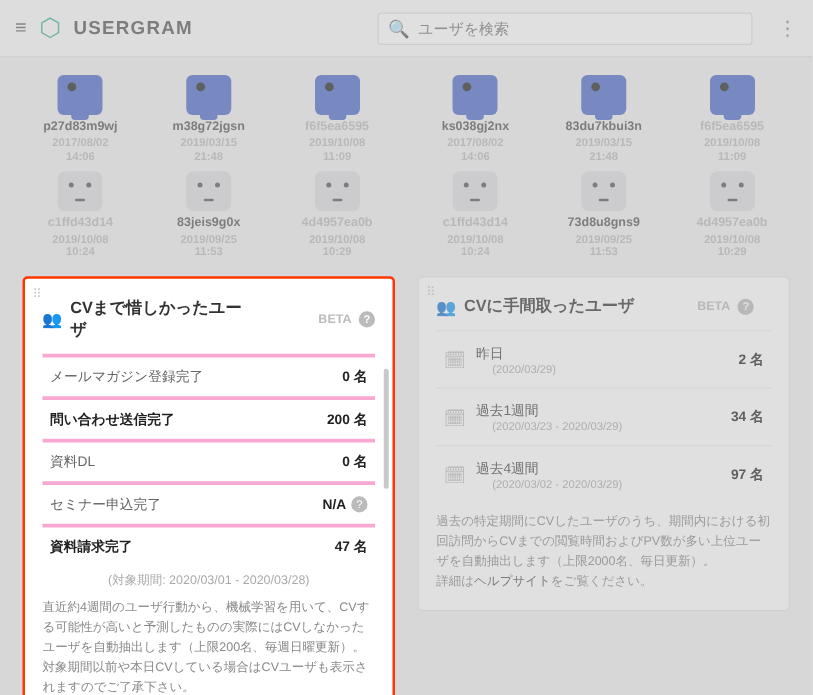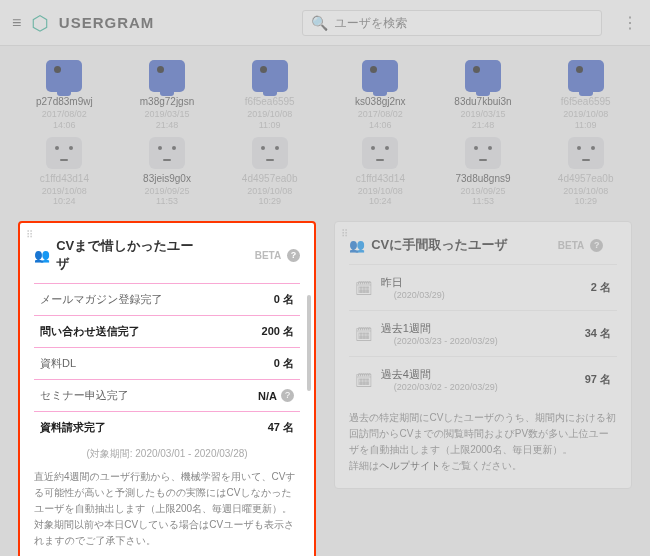--- a/index.html
+++ b/index.html
@@ -13,39 +13,39 @@
   .search-wrap input { border: none; outline: none; flex: 1; font-size: 12px; background: transparent; }
   .search-icon { color: #777; margin-right: 6px; font-size: 14px; }
   .more-icon { color: #888; font-size: 16px; margin-left: 10px; cursor: pointer; }
 
   .overlay { position: absolute; inset: 0; background: rgba(180,180,180,0.42); pointer-events: none; z-index: 5; }
 
   .main { padding: 14px 18px; display: flex; gap: 18px; }
   .col { flex: 1; display: flex; flex-direction: column; gap: 14px; }
 
   .user-grid { display: grid; grid-template-columns: repeat(3, 1fr); gap: 6px 10px; }
-  .user-card { text-align: center; }
+  .user-card { text-align: center; font-weight: bold; }
   .device-icon { width: 36px; height: 32px; margin: 0 auto 4px; background: #4a6ac8; border-radius: 5px; position: relative; }
   .device-icon::before { content:""; position:absolute; top:6px; left:8px; width:7px; height:7px; background:#222; border-radius:50%; }
   .device-icon::after { content:""; position:absolute; bottom:-4px; left:50%; transform:translateX(-50%); width:14px; height:5px; background:#4a6ac8; border-radius:0 0 3px 3px; }
   .face-icon { width: 36px; height: 32px; margin: 0 auto 4px; background: #dcdde1; border-radius: 6px; position: relative; }
   .face-icon::before { content:""; position:absolute; top:9px; left:9px; width:4px; height:4px; background:#555; border-radius:50%; box-shadow: 14px 0 #555; }
   .face-icon::after { content:""; position:absolute; bottom:8px; left:50%; transform:translateX(-50%); width:8px; height:2px; background:#555; border-radius:1px; }
   .user-name { font-size: 10px; color: #555; white-space: nowrap; overflow: hidden; text-overflow: ellipsis; }
   .user-name.gray { color: #bbb; }
   .user-date { font-size: 9px; color: #bbb; margin-top:2px; line-height:1.2; white-space: pre-line; }
 
   .panel { background: #fff; border: 1px solid #e3e3e3; border-radius: 4px; padding: 14px; position: relative; }
   .panel.highlight { border: 2px solid #ff3600; z-index: 10; }
   .drag-dots { position:absolute; top:6px; left:6px; color:#ccc; font-size:10px; }
   .panel-title { display:flex; align-items:center; gap:6px; font-weight:700; font-size:13px; color:#333; margin-bottom:10px; }
   .beta-tag { font-size:10px; font-weight:700; color:#bbb;padding-left:44px; }
   .help-icon { width:13px; height:13px; border-radius:50%; background:#bbb; color:#fff; font-size:9px; line-height:13px; text-align:center; }
 
-  .stat-row { display:flex; justify-content:space-between; align-items:center; padding:8px 6px; border-top:1px solid #f9a8d4; font-size:11px; color:#666; }
+  .stat-row { display:flex; justify-content:space-between; align-items:center; padding:8px 6px; border-top:3px solid #f9a8d4; font-size:11px; color:#666; }
   .stat-row.active { color:#222; font-weight:600; }
   .stat-val { font-weight:700; color:#222; }
   .period { text-align:center; font-size:10px; color:#aaa; margin-top:4px; }
   .desc { font-size:10px; color:#888; line-height:1.6; margin-top:8px; }
   .desc .link { color:#555; font-weight:400; }
   .scrollbar { position:absolute; right:3px; top:72px; width:4px; height:96px; background:#c9c9c9; border-radius:2px; }
 
   .range-row { display:flex; align-items:center; justify-content:space-between; padding:10px 6px; border-top:1px solid #eee; font-size:11px; color:#444; }
   .range-left { display:flex; align-items:center; gap:8px; }
   .cal-icon { color:#aaa; font-size:14px; }

